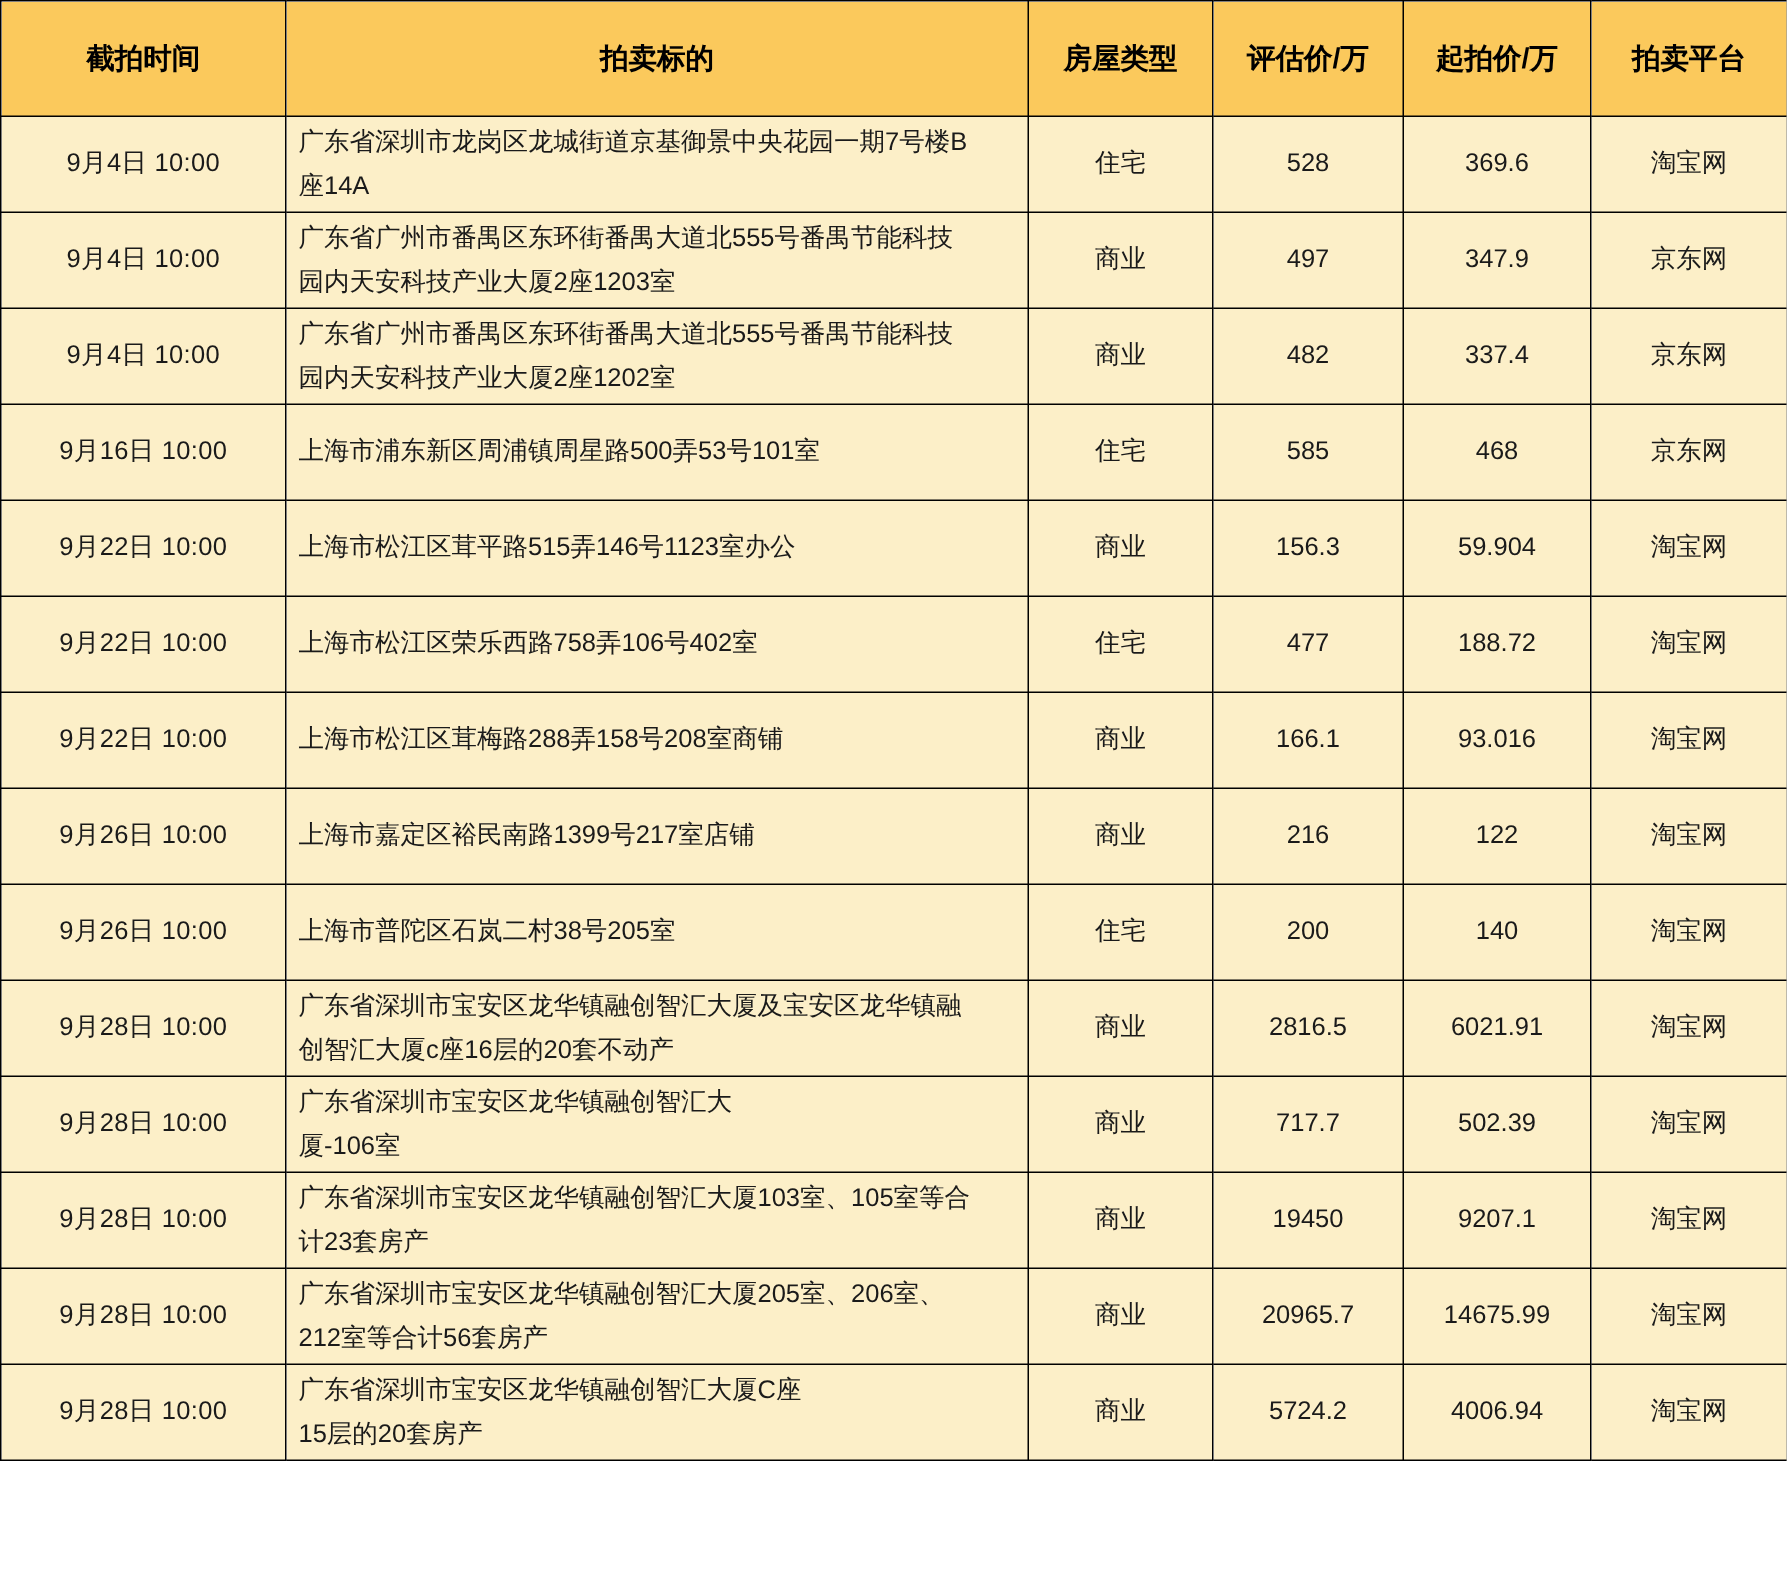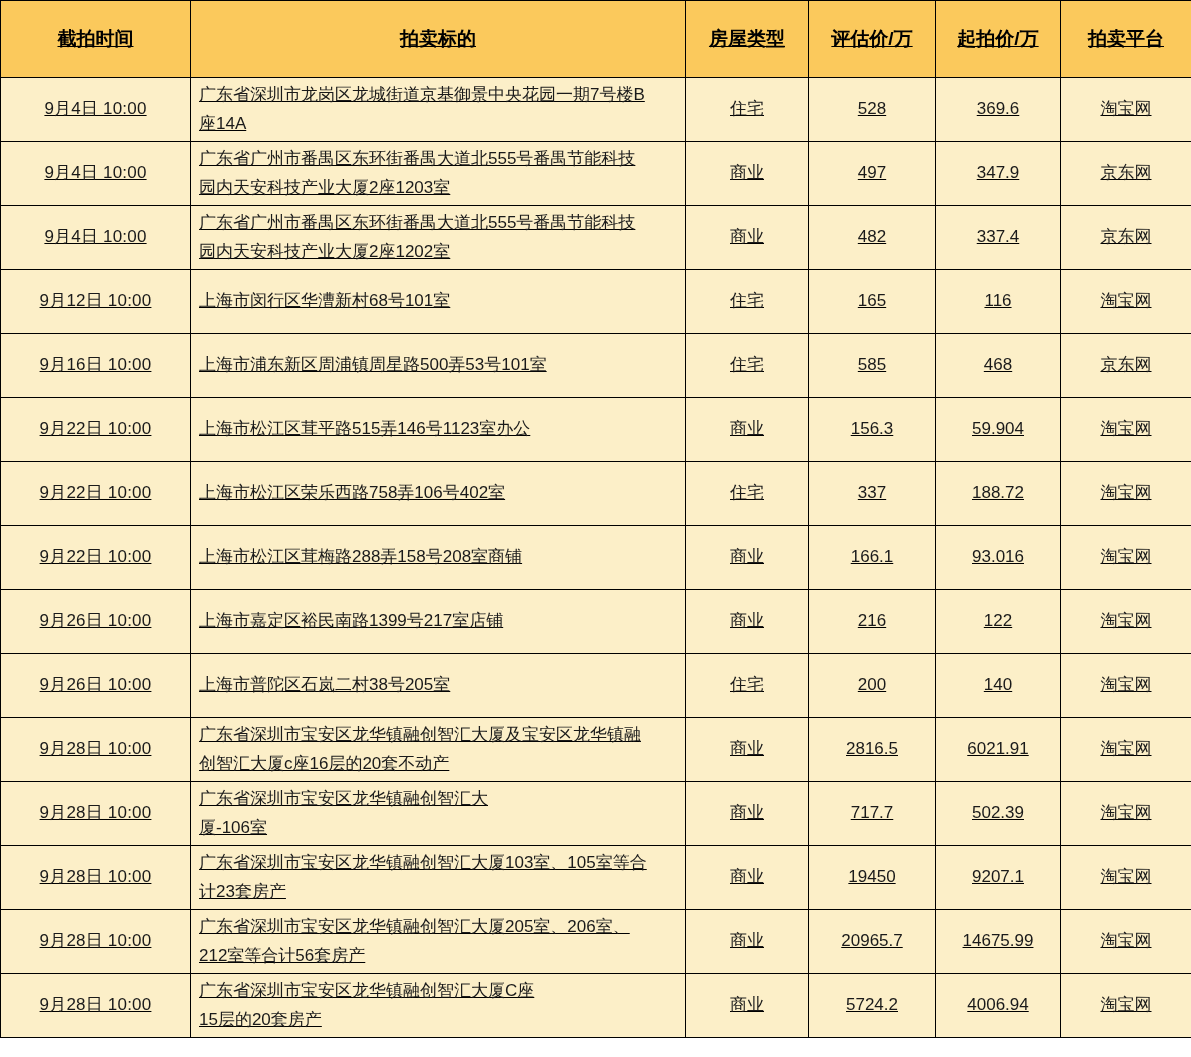--- a/index.html
+++ b/index.html
@@ -15,21 +15,20 @@
   }
   .page {
     width: 1191px;
     height: 1057px;
     overflow: hidden;
   }
   table.auction-table {
     border-collapse: collapse;
     table-layout: fixed;
     width: 1191px;
-    text-decoration: underline;
   }
   table.auction-table th,
   table.auction-table td {
     border: 1px solid var(--border-color);
     color: var(--text-color);
     vertical-align: middle;
     overflow: hidden;
   }
   table.auction-table thead th {
     background: var(--header-bg);
@@ -99,48 +98,40 @@
         <tr>
           <td class="cell-center cell-time">9月4日 10:00</td>
           <td class="cell-left">广东省广州市番禺区东环街番禺大道北555号番禺节能科技
 园内天安科技产业大厦2座1202室</td>
           <td class="cell-center">商业</td>
           <td class="cell-center">482</td>
           <td class="cell-center">337.4</td>
           <td class="cell-center">京东网</td>
         </tr>
         <tr>
-          <td class="cell-center cell-time">9月12日 10:00</td>
-          <td class="cell-left">上海市闵行区华漕新村68号101室</td>
-          <td class="cell-center">住宅</td>
-          <td class="cell-center">165</td>
-          <td class="cell-center">116</td>
-          <td class="cell-center">淘宝网</td>
-        </tr>
-        <tr>
           <td class="cell-center cell-time">9月16日 10:00</td>
           <td class="cell-left">上海市浦东新区周浦镇周星路500弄53号101室</td>
           <td class="cell-center">住宅</td>
           <td class="cell-center">585</td>
           <td class="cell-center">468</td>
           <td class="cell-center">京东网</td>
         </tr>
         <tr>
           <td class="cell-center cell-time">9月22日 10:00</td>
           <td class="cell-left">上海市松江区茸平路515弄146号1123室办公</td>
           <td class="cell-center">商业</td>
           <td class="cell-center">156.3</td>
           <td class="cell-center">59.904</td>
           <td class="cell-center">淘宝网</td>
         </tr>
         <tr>
           <td class="cell-center cell-time">9月22日 10:00</td>
           <td class="cell-left">上海市松江区荣乐西路758弄106号402室</td>
           <td class="cell-center">住宅</td>
-          <td class="cell-center">337</td>
+          <td class="cell-center">477</td>
           <td class="cell-center">188.72</td>
           <td class="cell-center">淘宝网</td>
         </tr>
         <tr>
           <td class="cell-center cell-time">9月22日 10:00</td>
           <td class="cell-left">上海市松江区茸梅路288弄158号208室商铺</td>
           <td class="cell-center">商业</td>
           <td class="cell-center">166.1</td>
           <td class="cell-center">93.016</td>
           <td class="cell-center">淘宝网</td>

